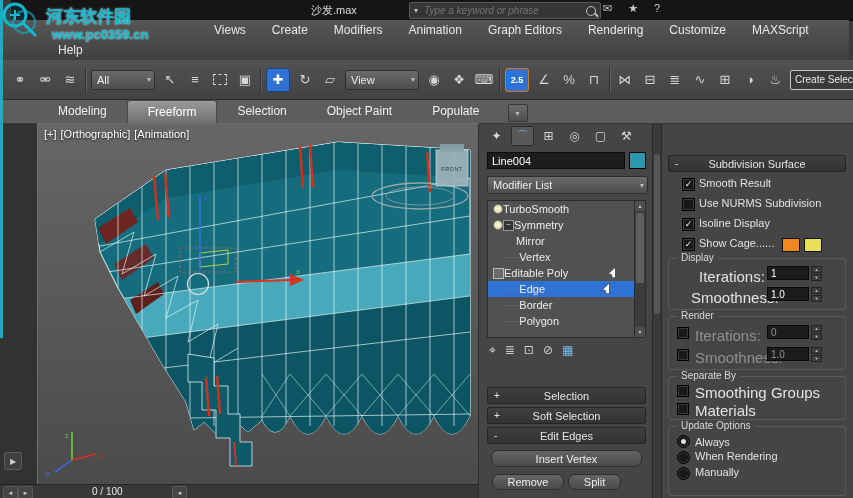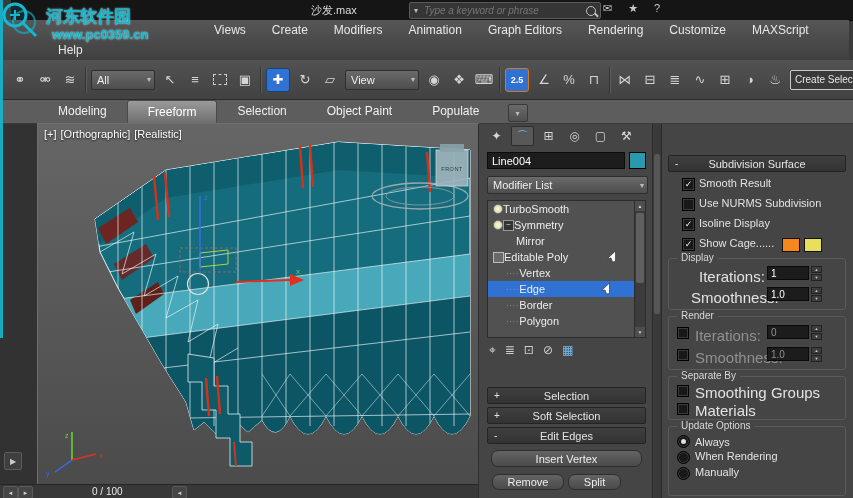--- a/index.html
+++ b/index.html
@@ -207,21 +207,21 @@
   </div>
 
   <div id="leftstrip">
     <span id="expand-btn">▶</span>
   </div>
 
   <div id="viewport">
     <div id="vp-label">
       <span>[+]</span>
       <span>[Orthographic]</span>
-      <span>[Realistic]</span>
+      <span>[Animation]</span>
     </div>
     <svg width="440" height="360" viewBox="0 0 440 360">
       <defs>
         <linearGradient id="vbg" x1="0" y1="0" x2="0" y2="1">
           <stop offset="0" stop-color="#666666"></stop>
             <stop offset="1" stop-color="#4b4b4b"></stop>
         </linearGradient>
         <clipPath id="bodyclip">
           <path d="M57,95 L128,46 L300,18 L432,26 L432,292 Q414,328 396,292 Q378,328 360,292 Q342,328 324,292 Q306,328 288,292 Q270,328 252,292 Q238,322 224,296 L210,308 L196,296 L180,312 L166,298 L156,306 L148,278 L124,240 L102,202 L80,164 L62,128 Z"></path>
         </clipPath>
@@ -343,30 +343,30 @@
         <span class="slabel">TurboSmooth</span>
       </div>
       <div class="srow">
         <span class="bulb"></span>
         <span class="expbox">−</span>
         <span class="slabel">Symmetry</span>
       </div>
       <div class="srow" style="padding-left:28px">
         <span class="slabel">Mirror</span>
       </div>
+      <div class="srow" style="padding-left:18px">
+        <span class="dots">····</span>
+        <span class="slabel">Vertex</span>
+      </div>
       <div class="srow">
         <span class="boxicon"></span>
         <span class="slabel">Editable Poly</span>
         <svg class="cursor-svg" style="left:118px" width="11" height="13">
           <path d="M9.5,11.5 L9.5,1 L1.5,8.5 L5,8 L6.5,12 Z" fill="#ffffff" stroke="#333" stroke-width="0.7"></path>
         </svg>
-      </div>
-      <div class="srow" style="padding-left:18px">
-        <span class="dots">····</span>
-        <span class="slabel">Vertex</span>
       </div>
       <div class="srow sel" style="padding-left:18px">
         <span class="dots">····</span>
         <span class="slabel">Edge</span>
         <svg class="cursor-svg" style="left:112px" width="11" height="13">
           <path d="M9.5,11.5 L9.5,1 L1.5,8.5 L5,8 L6.5,12 Z" fill="#ffffff" stroke="#333" stroke-width="0.7"></path>
         </svg>
       </div>
       <div class="srow" style="padding-left:18px">
         <span class="dots">····</span>

